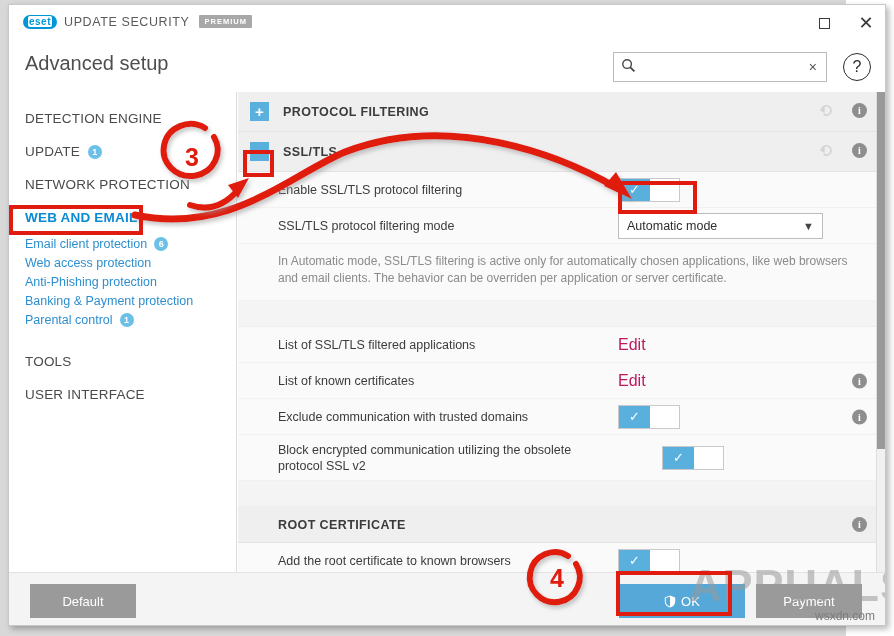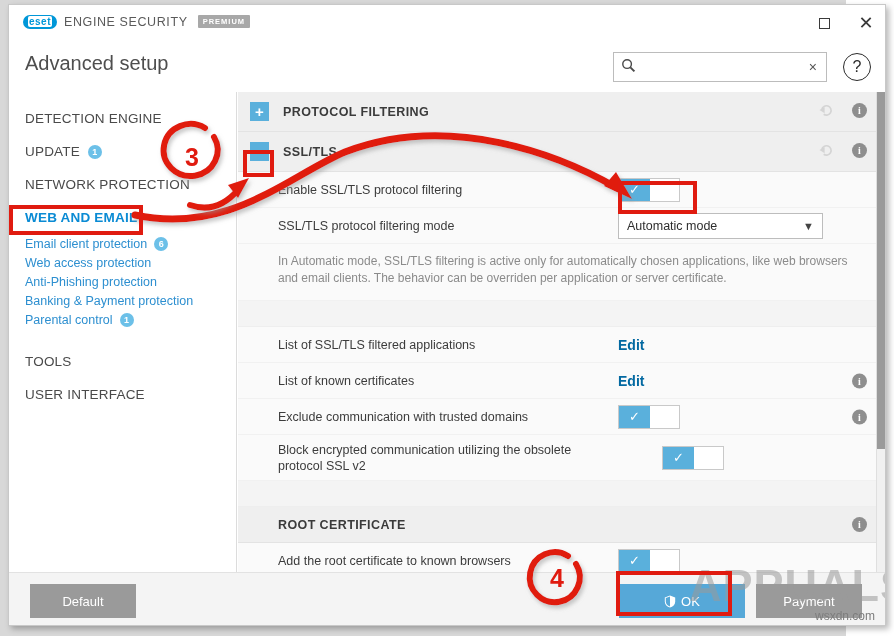--- a/index.html
+++ b/index.html
@@ -234,21 +234,21 @@
     width: 205px; height: 26px;
     border: 1px solid #bdbdbd;
     background: #ffffff;
     display: flex; align-items: center; justify-content: space-between;
     padding: 0 8px;
     font-size: 12.5px; color: #2e2e2e;
     cursor: pointer;
   }
   .chev { color: #444; font-size: 11px; }
   .edit-link {
-    font-size: 14px; color: #0369a1; cursor: pointer; font-weight: bold;
+    font-size: 16px; color: #be185d; cursor: pointer;
   }
   .desc {
     padding: 9px 26px 13px 40px;
     font-size: 12px; color: #8b8b8b; line-height: 17px;
     background: #fafafa;
     border-bottom: 1px solid #f1f1f1;
   }
   .spacer { height: 26px; background: #f4f4f4; border-bottom: 1px solid #eeeeee; }
 
   
@@ -307,21 +307,21 @@
 <body>
 
 <div id="app">
   <div class="window">
 
     <div class="titlebar">
       <div class="brand">
         <span class="eset-logo">
           <span class="es">eset</span>
         </span>
-        <span class="suite-name">ENGINE SECURITY</span>
+        <span class="suite-name">UPDATE SECURITY</span>
         <span class="premium-badge">PREMIUM</span>
       </div>
       <div class="win-btns">
         <div class="win-btn">
           <span class="sq"></span>
         </div>
         <div class="win-btn">
           <span class="xmark">✕</span>
         </div>
       </div>

